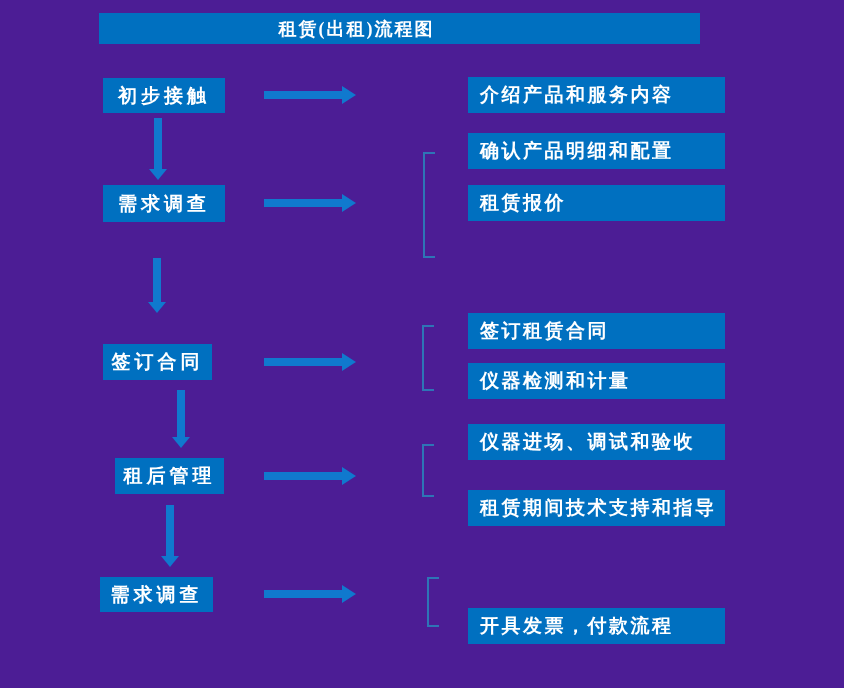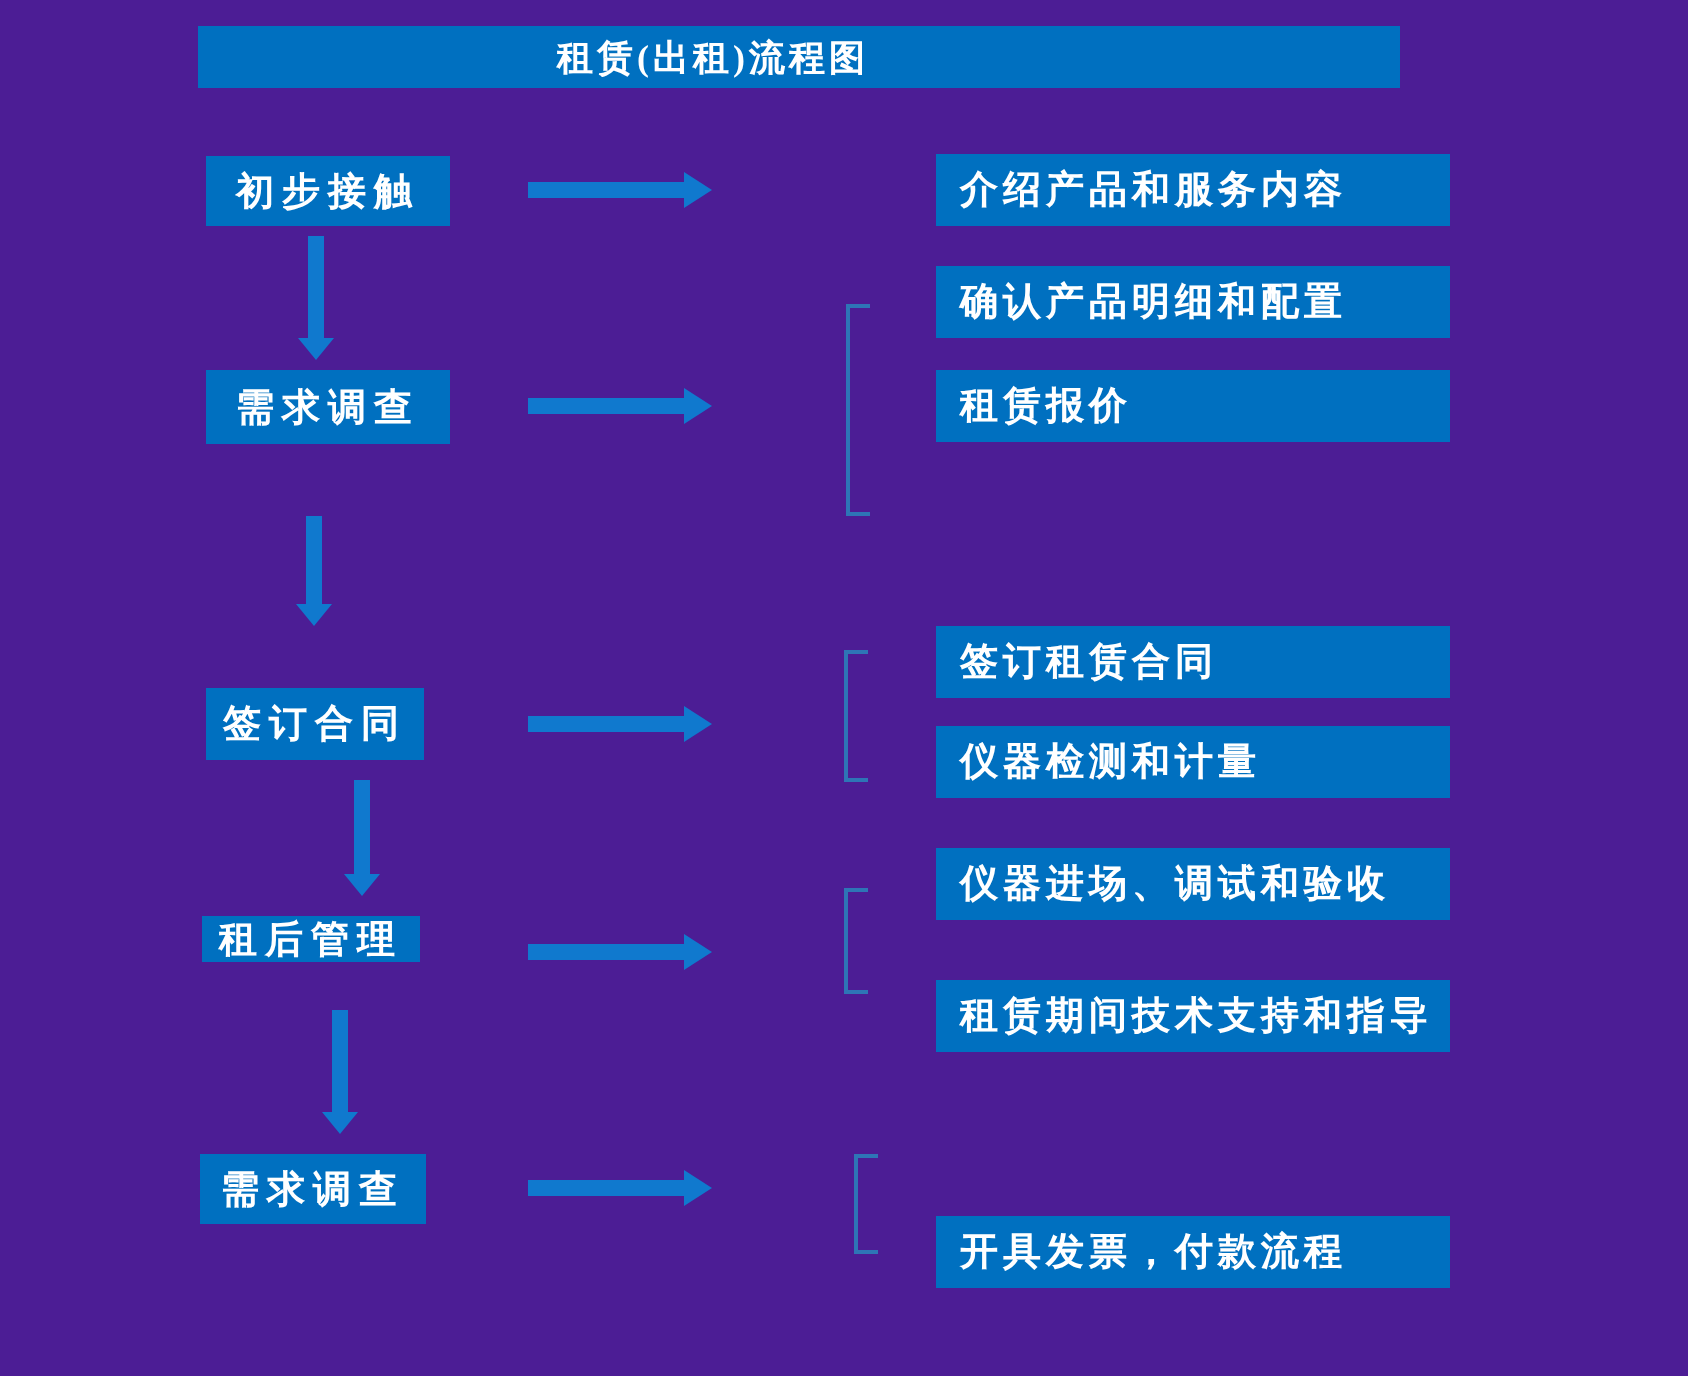--- a/index.html
+++ b/index.html
@@ -106,21 +106,21 @@
 
 <div class="canvas">
 
   <div class="title-bar">
     <span class="title-text">租赁(出租)流程图</span>
   </div>
 
   <div class="stage-box" style="left:103px;top:78px;width:122px;height:35px">初步接触</div>
   <div class="stage-box" style="left:103px;top:185px;width:122px;height:37px">需求调查</div>
   <div class="stage-box" style="left:103px;top:344px;width:109px;height:36px">签订合同</div>
-  <div class="stage-box" style="left:101px;top:458px;width:109px;height:23px">租后管理</div>
+  <div class="stage-box" style="left:115px;top:458px;width:109px;height:36px">租后管理</div>
   <div class="stage-box" style="left:100px;top:577px;width:113px;height:35px">需求调查</div>
 
   <div class="step-box" style="top:77px">介绍产品和服务内容</div>
   <div class="step-box" style="top:133px">确认产品明细和配置</div>
   <div class="step-box" style="top:185px">租赁报价</div>
   <div class="step-box" style="top:313px">签订租赁合同</div>
   <div class="step-box" style="top:424px">仪器进场、调试和验收</div>
   <div class="step-box" style="top:363px">仪器检测和计量</div>
   <div class="step-box" style="top:490px">租赁期间技术支持和指导</div>
   <div class="step-box" style="top:608px">开具发票，付款流程</div>

